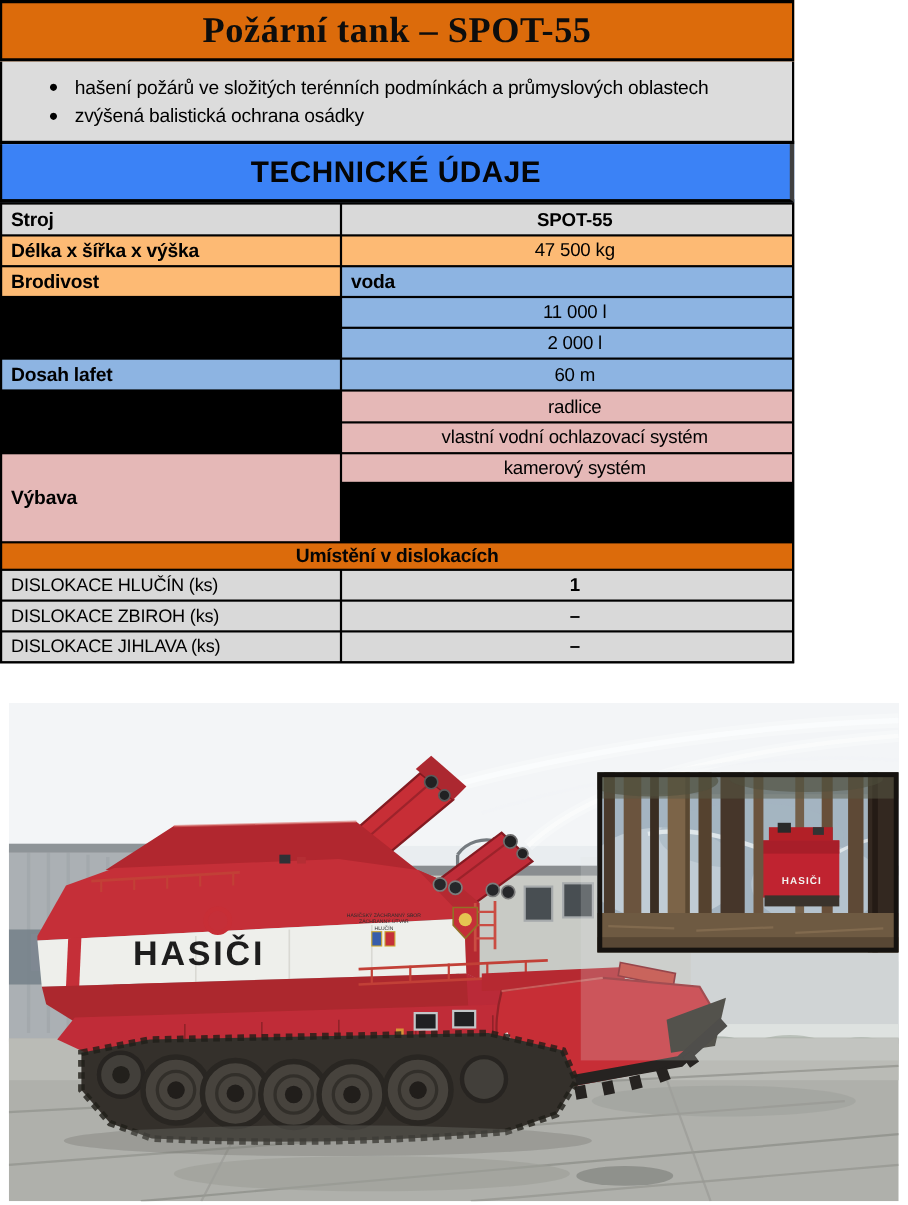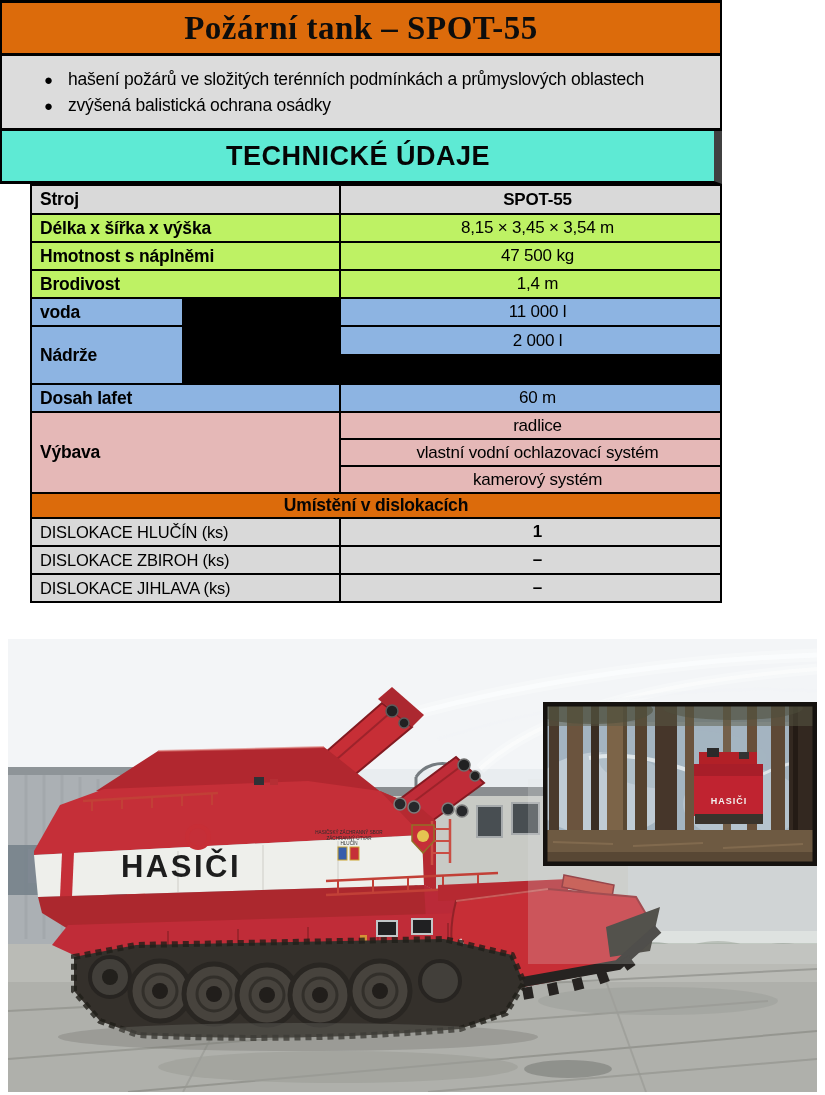--- a/index.html
+++ b/index.html
@@ -7,35 +7,35 @@
   .doc{width:722px;position:relative;}
   .title-bar{box-sizing:border-box;height:56px;background:#DC6B0B;
     border:2px solid #000;border-top-width:3px;border-bottom-width:3px;
     display:flex;align-items:center;justify-content:center;}
   .title-text{font-family:"Liberation Serif",serif;font-weight:bold;font-size:33px;color:#0d0d0d;letter-spacing:.5px;}
   .bullets{box-sizing:border-box;height:75px;background:#DCDCDC;
     border-left:2px solid #000;border-right:2px solid #000;border-bottom:3px solid #000;
     display:flex;flex-direction:column;justify-content:center;gap:5px;}
   .bullet-line{display:flex;align-items:center;padding-left:42px;font-size:17.5px;letter-spacing:-.2px;}
   .bullet-dot{width:24px;font-size:15px;}
-  .tech-header{box-sizing:border-box;height:53px;background:#5eead4;
-    border-left:2px solid #000;border-right:8px solid #404040;border-bottom:3px solid #000;
+  .tech-header{box-sizing:border-box;height:53px;background:#3b82f6;
+    border-left:2px solid #000;border-right:4px solid #404040;border-bottom:3px solid #000;
     display:flex;align-items:center;justify-content:center;
     font-size:27px;font-weight:bold;color:#050505;letter-spacing:.5px;}
   .spec-grid{box-sizing:border-box;display:grid;background:#000;gap:2px;
     border:2px solid #000;
     grid-template-columns:150px 155px 1fr;
-    grid-template-rows:27px 26px 26px 26px 26px 27px 27px 26px 25px 25px 25px 23px 26px 26px 26px;margin-left:30px;}
+    grid-template-rows:27px 26px 26px 26px 26px 27px 27px 26px 25px 25px 25px 23px 26px 26px 26px;}
   .c{display:flex;align-items:center;font-size:17px;letter-spacing:-.2px;overflow:hidden;}
   .lbl{padding-left:8px;font-weight:bold;font-size:17.5px;}
   .lbl-plain{padding-left:8px;font-weight:normal;font-size:16.5px;}
   .val{justify-content:center;padding-left:14px;}
   .bold{font-weight:bold;}
   .bg-gray{background:#D9D9D9;}
-  .bg-green{background:#bef264;}
+  .bg-green{background:#fdba74;}
   .bg-blue{background:#8DB4E2;}
   .bg-pink{background:#E5B8B7;}
   .bg-orange{background:#DC6B0B;}
   .span12{grid-column:1/3;}
   .col3{grid-column:3;}
   .cell-tanks{grid-column:1;grid-row:6/8;}
   .cell-equip{grid-column:1/3;grid-row:9/12;}
   .cell-disloc-header{grid-column:1/4;grid-row:12;justify-content:center;font-weight:bold;font-size:17.5px;color:#050505;}
   .photo-wrap{margin:36px 0 0 8px;width:809px;height:453px;position:relative;}
 </style>
@@ -59,30 +59,26 @@
     </div>
   </div>
 
   <div class="tech-header">TECHNICKÉ ÚDAJE</div>
 
   <div class="spec-grid">
     <div class="c lbl bg-gray span12">Stroj</div>
     <div class="c val bold bg-gray col3">SPOT-55</div>
 
     <div class="c lbl bg-green span12">Délka x šířka x výška</div>
-    <div class="c val bg-green col3">8,15 × 3,45 × 3,54 m</div>
-
-    <div class="c lbl bg-green span12">Hmotnost s náplněmi</div>
+
     <div class="c val bg-green col3">47 500 kg</div>
 
 
     <div class="c lbl bg-green span12">Brodivost</div>
-    <div class="c val bg-green col3">1,4 m</div>
-
-    <div class="c lbl bg-blue cell-tanks">Nádrže</div>
+
     <div class="c lbl bg-blue">voda</div>
     <div class="c val bg-blue col3">11 000 l</div>
     <div class="c val bg-blue col3">2 000 l</div>
 
     <div class="c lbl bg-blue span12">Dosah lafet</div>
     <div class="c val bg-blue col3">60 m</div>
 
     <div class="c lbl bg-pink cell-equip">Výbava</div>
     <div class="c val bg-pink col3">radlice</div>
     <div class="c val bg-pink col3">vlastní vodní ochlazovací systém</div>

